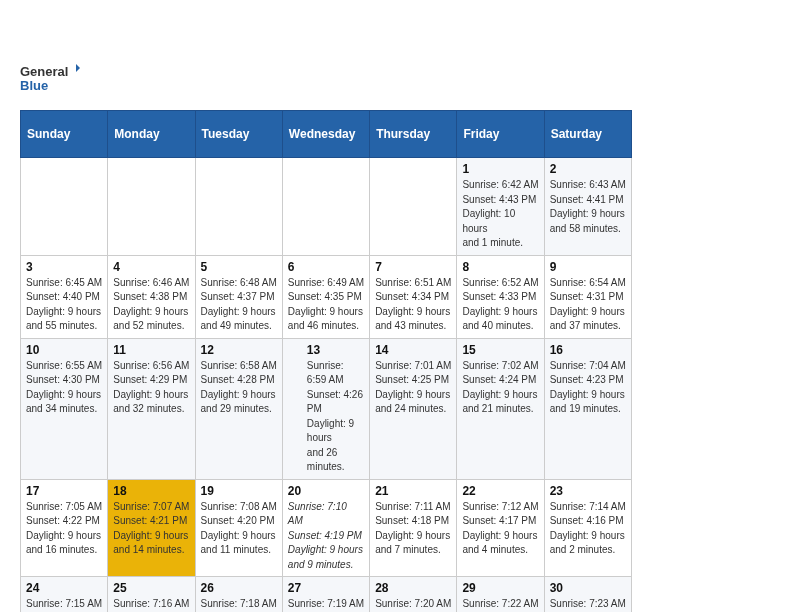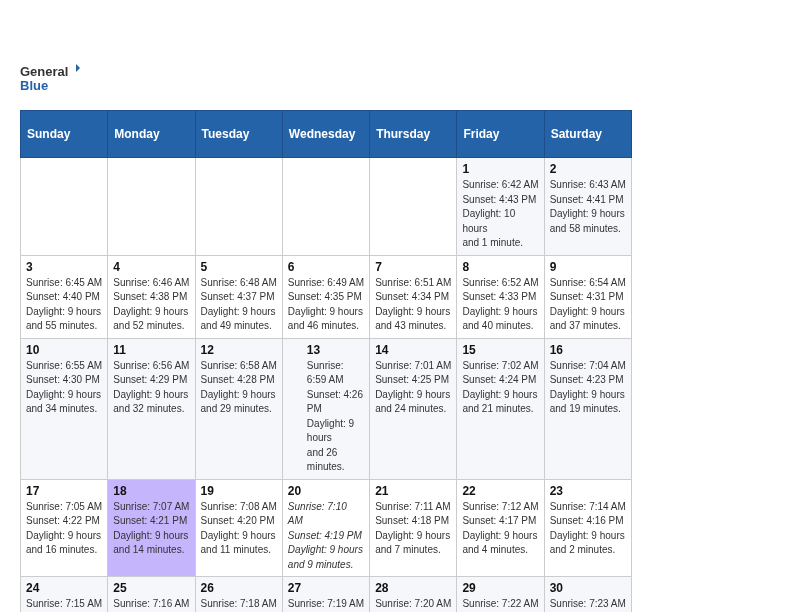--- a/index.html
+++ b/index.html
@@ -240,21 +240,21 @@
           </td>
         </tr>
         <tr>
           <td style="background: rgb(255, 255, 255);">
             <span class="day-num">17</span>
             <div class="day-info" style="white-space: pre-line;">Sunrise: 7:05 AM
 Sunset: 4:22 PM
 Daylight: 9 hours
 and 16 minutes.</div>
           </td>
-          <td style="background: #c4b5fd;">
+          <td style="background: #eab308;">
             <span class="day-num">18</span>
             <div class="day-info" style="white-space: pre-line;">Sunrise: 7:07 AM
 Sunset: 4:21 PM
 Daylight: 9 hours
 and 14 minutes.</div>
           </td>
           <td style="background: rgb(255, 255, 255);">
             <span class="day-num">19</span>
             <div class="day-info" style="white-space: pre-line;">Sunrise: 7:08 AM
 Sunset: 4:20 PM

